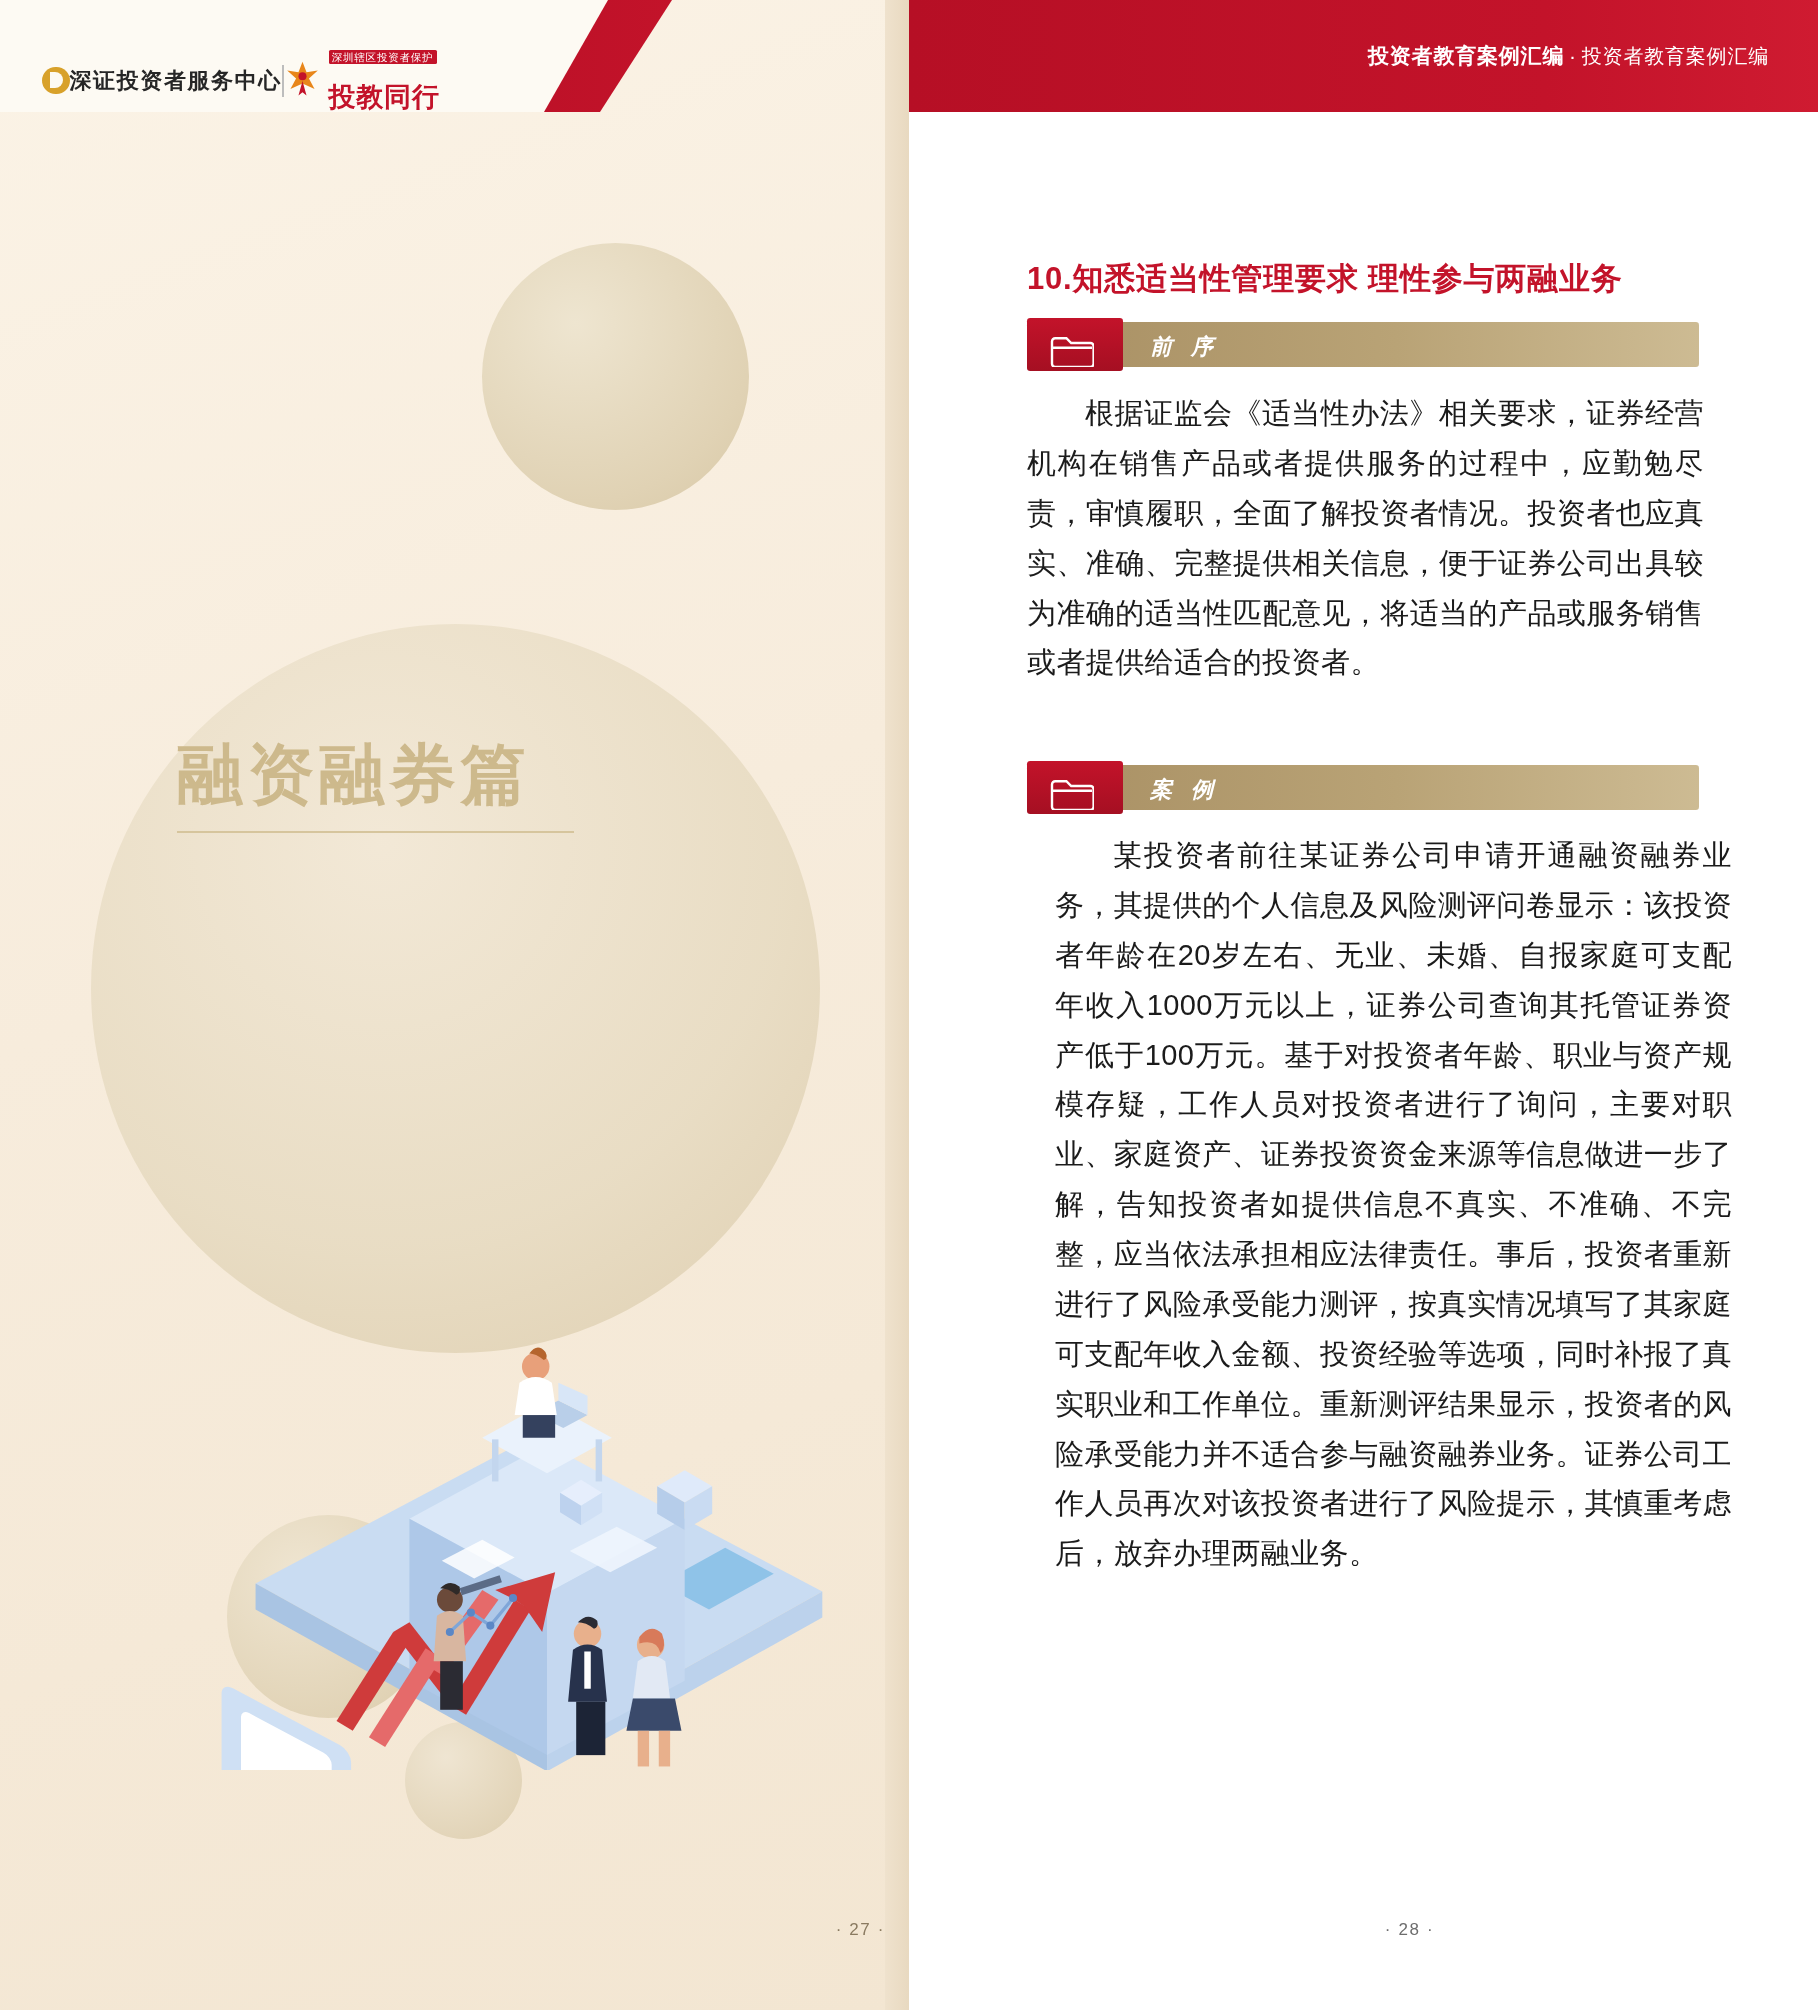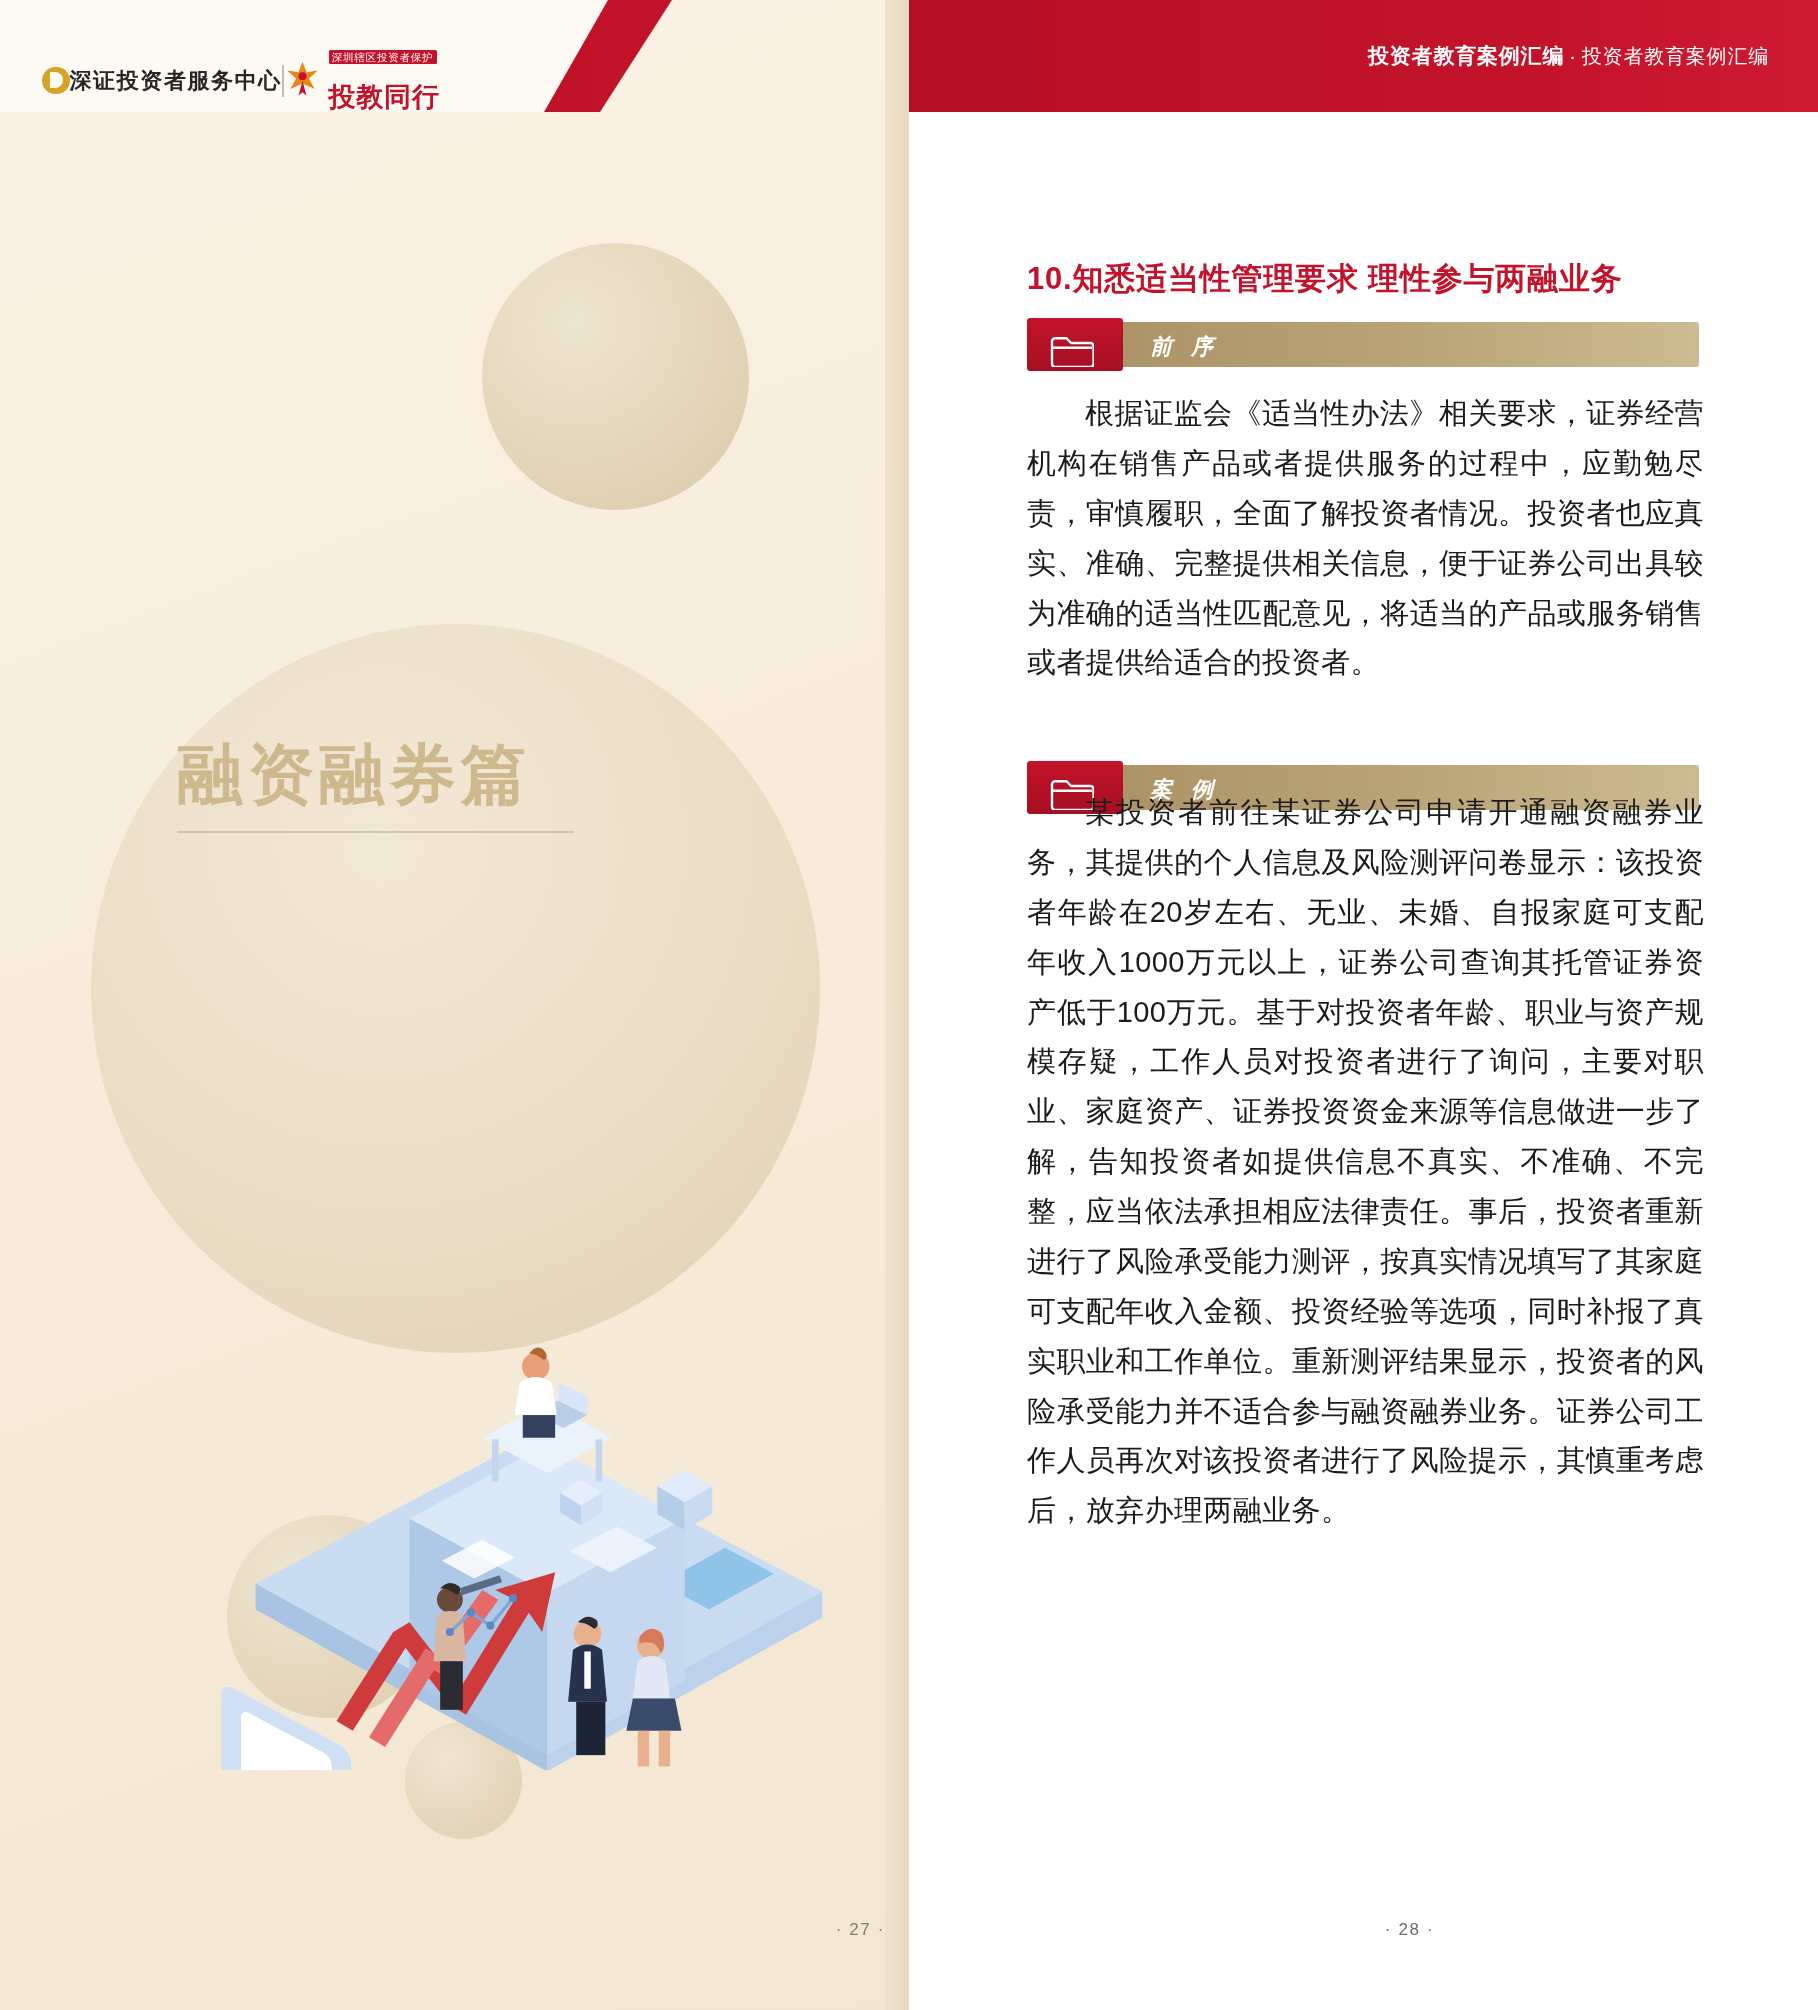--- a/index.html
+++ b/index.html
@@ -260,21 +260,21 @@
     width: 677px;
     font-size: 29px;
     line-height: 1.72;
     color: #1b1b1b;
     text-align: justify;
     text-justify: inter-ideograph;
     letter-spacing: 0.4px;
     text-indent: 2em;
   }
   #txt-preface { top: 389px; }
-  #txt-case { top: 788px; }
+  #txt-case { top: 831px; margin-left: 28px; }
 
   .page-num-right {
     position: absolute;
     left: 0; top: 1920px;
     width: 1001px;
     text-align: center;
     font-size: 17px;
     color: #6d6d6d;
     letter-spacing: 1.6px;
   }

